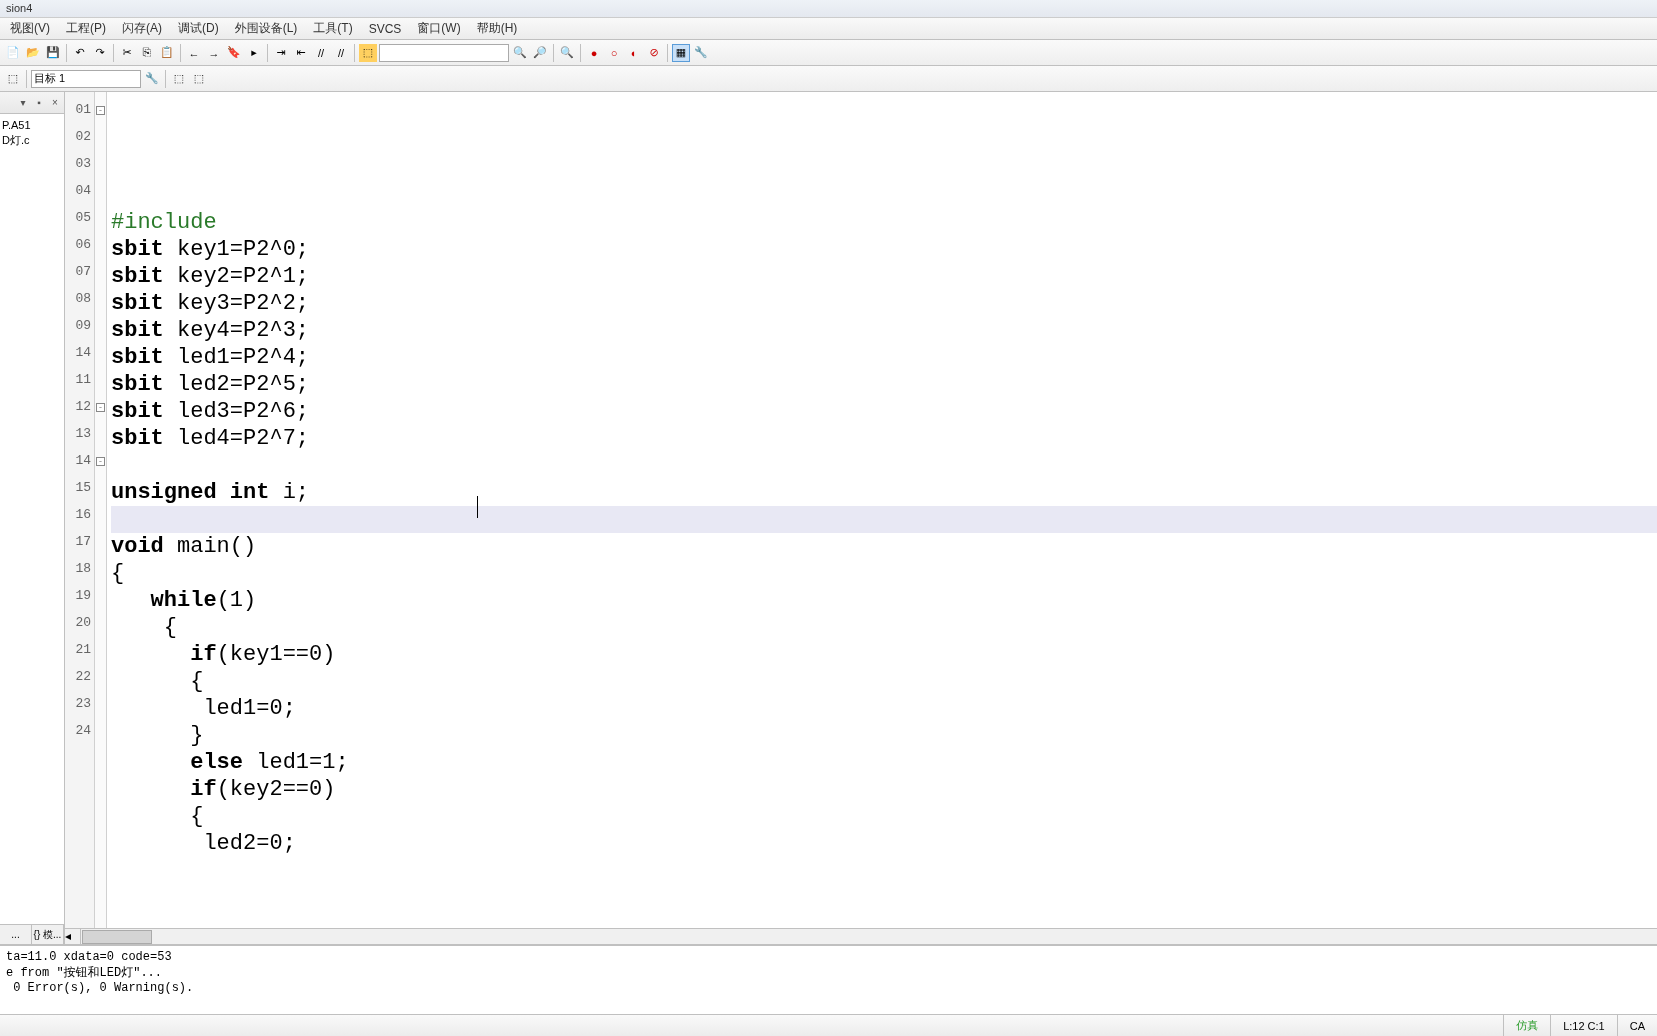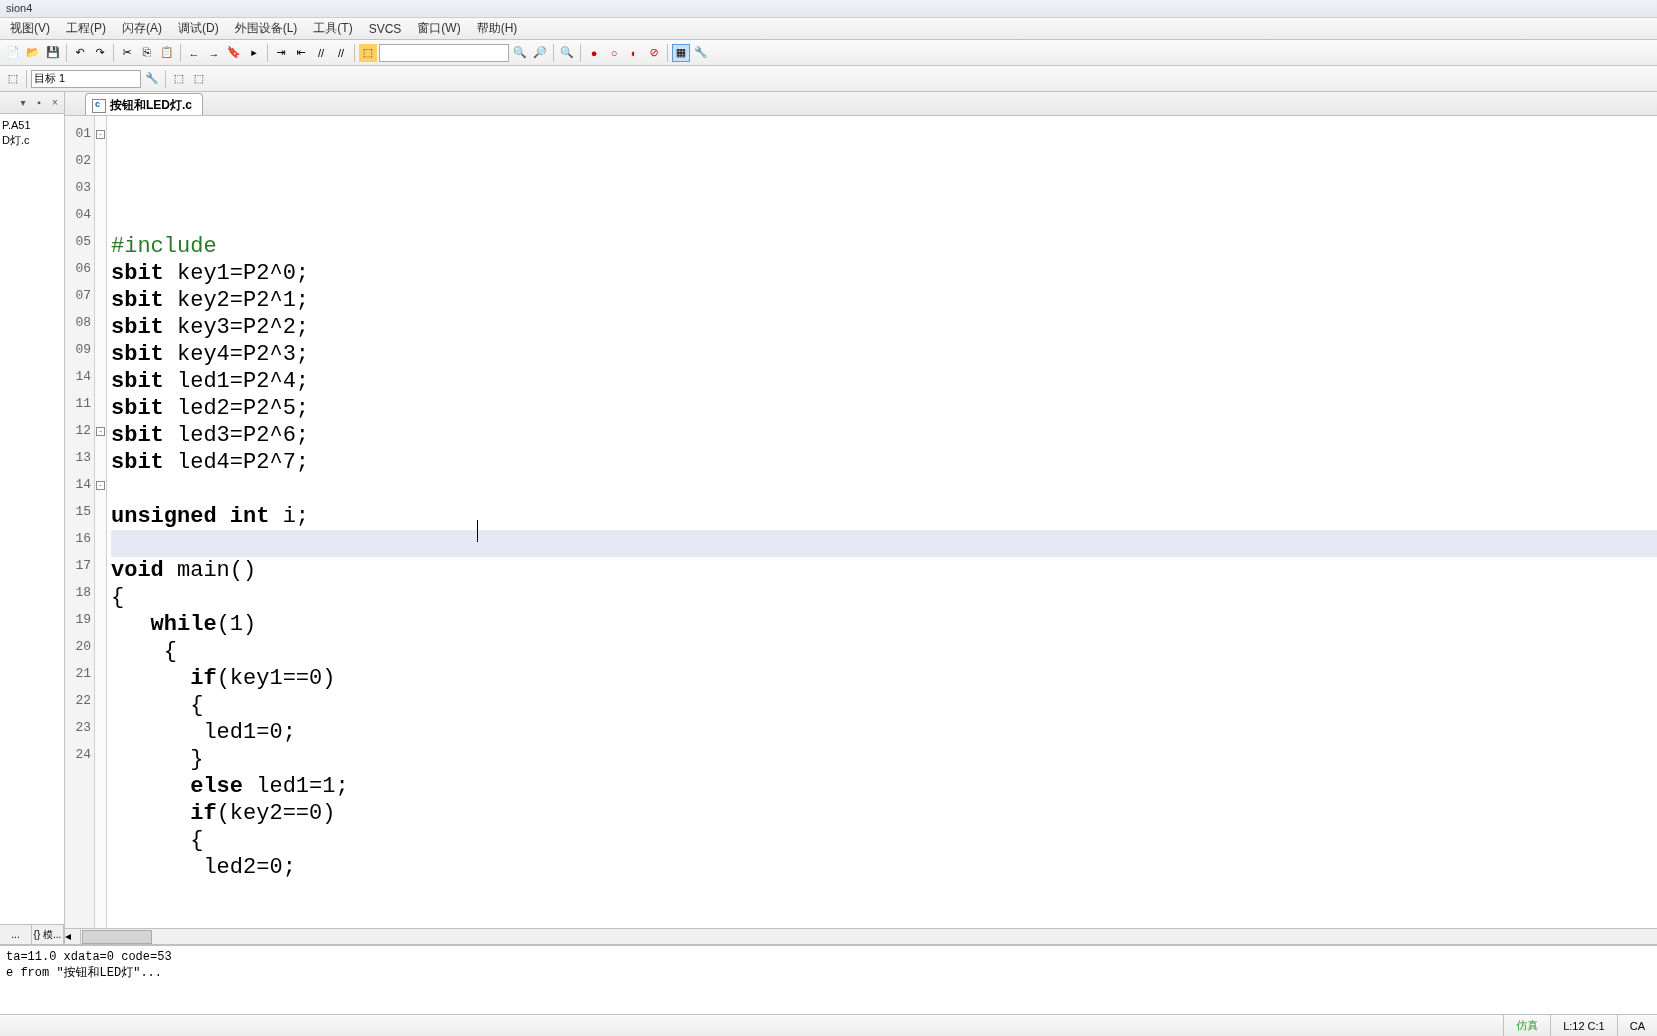--- a/index.html
+++ b/index.html
@@ -372,26 +372,20 @@
       <div class="tree-item">P.A51</div>
       <div class="tree-item">D灯.c</div>
     </div>
     <div class="sidebar-tabs">
       <div class="stab">...</div>
       <div class="stab">{} 模...</div>
     </div>
   </div>
 
   <div class="editor-area">
-    <div class="tab-bar">
-      <div class="file-tab">
-        <span class="file-icon"></span>
-        <span>按钮和LED灯.c</span>
-      </div>
-    </div>
     <div class="code-container">
       <div class="gutter" id="gutter">
           <div style="height: 27px;">01</div>
           <div style="height: 27px;">02</div>
           <div style="height: 27px;">03</div>
           <div style="height: 27px;">04</div>
           <div style="height: 27px;">05</div>
           <div style="height: 27px;">06</div>
           <div style="height: 27px;">07</div>
           <div style="height: 27px;">08</div>
@@ -445,20 +439,21 @@
     <div class="hscroll">
       <div class="corner">◂</div>
       <div class="thumb"></div>
     </div>
   </div>
 </div>
 
 <div class="output-panel">
   <div class="output-line">ta=11.0 xdata=0 code=53</div>
   <div class="output-line">e from "按钮和LED灯"...</div>
+  <div class="output-line"> 0 Error(s), 0 Warning(s).</div>
 </div>
 
 <div class="status-bar">
   <div class="status-spacer"></div>
   <div class="status-cell sim">仿真</div>
   <div class="status-cell">L:12 C:1</div>
   <div class="status-cell">CA</div>
 </div>
 
 </body></html>

